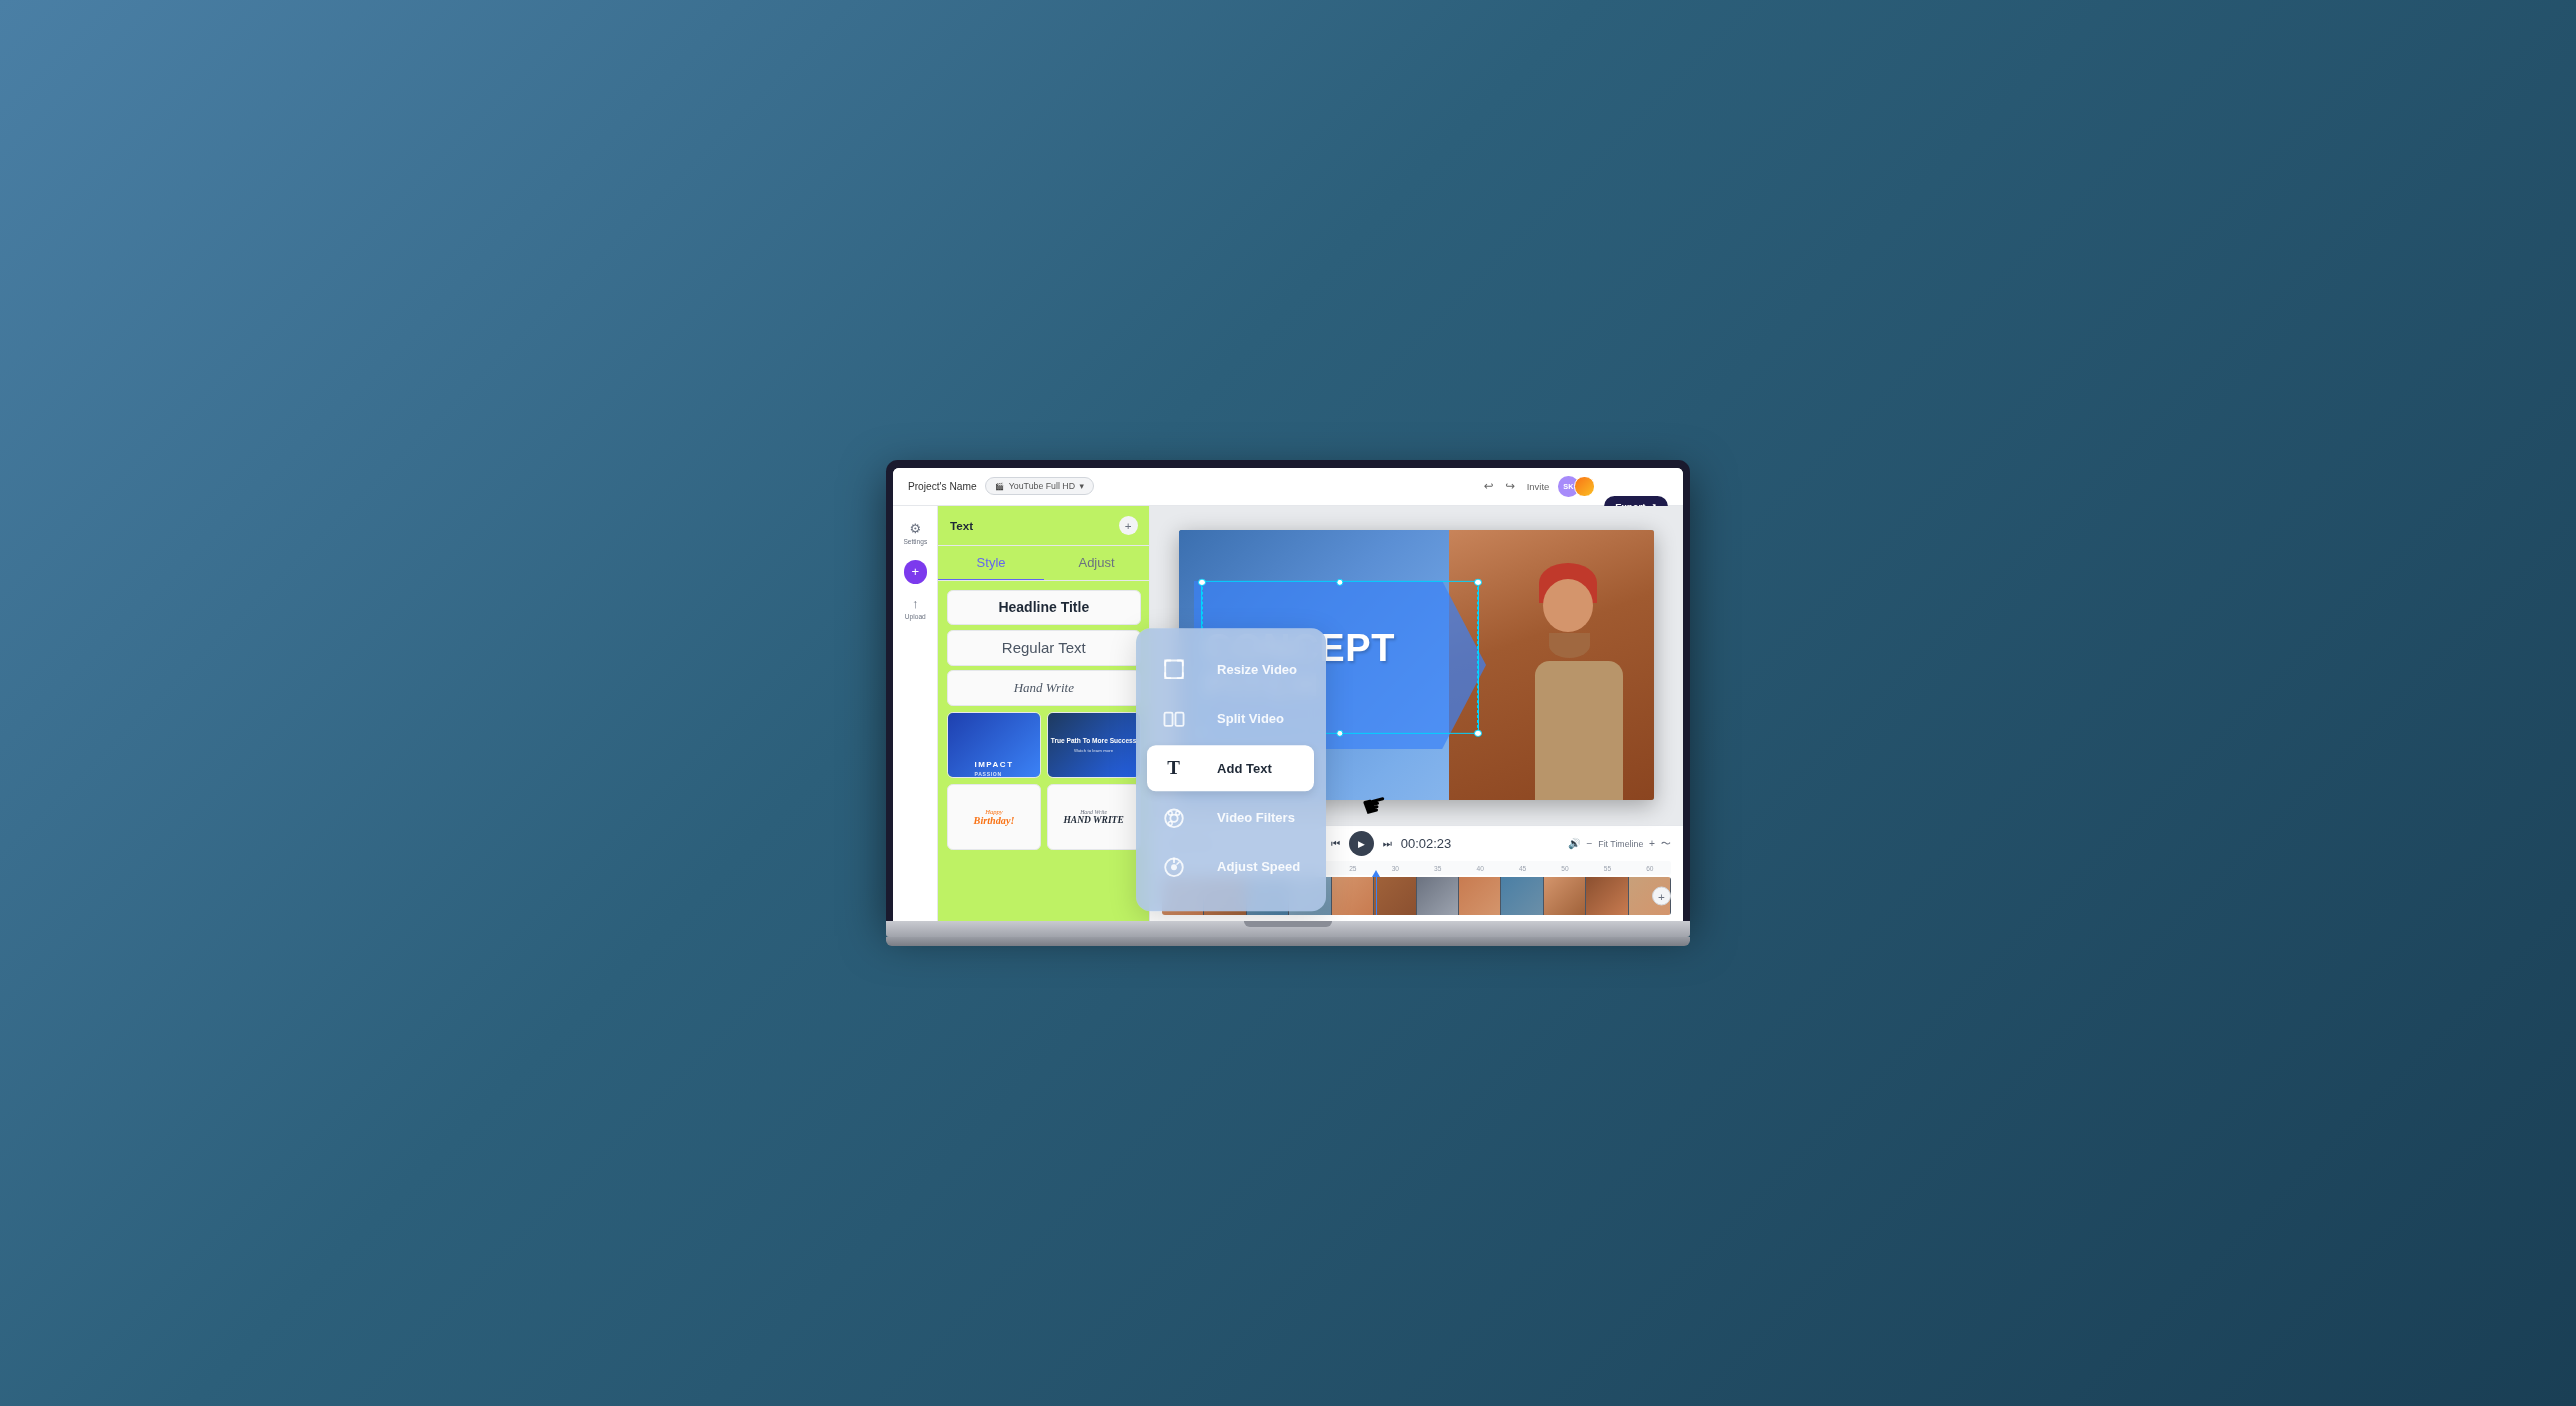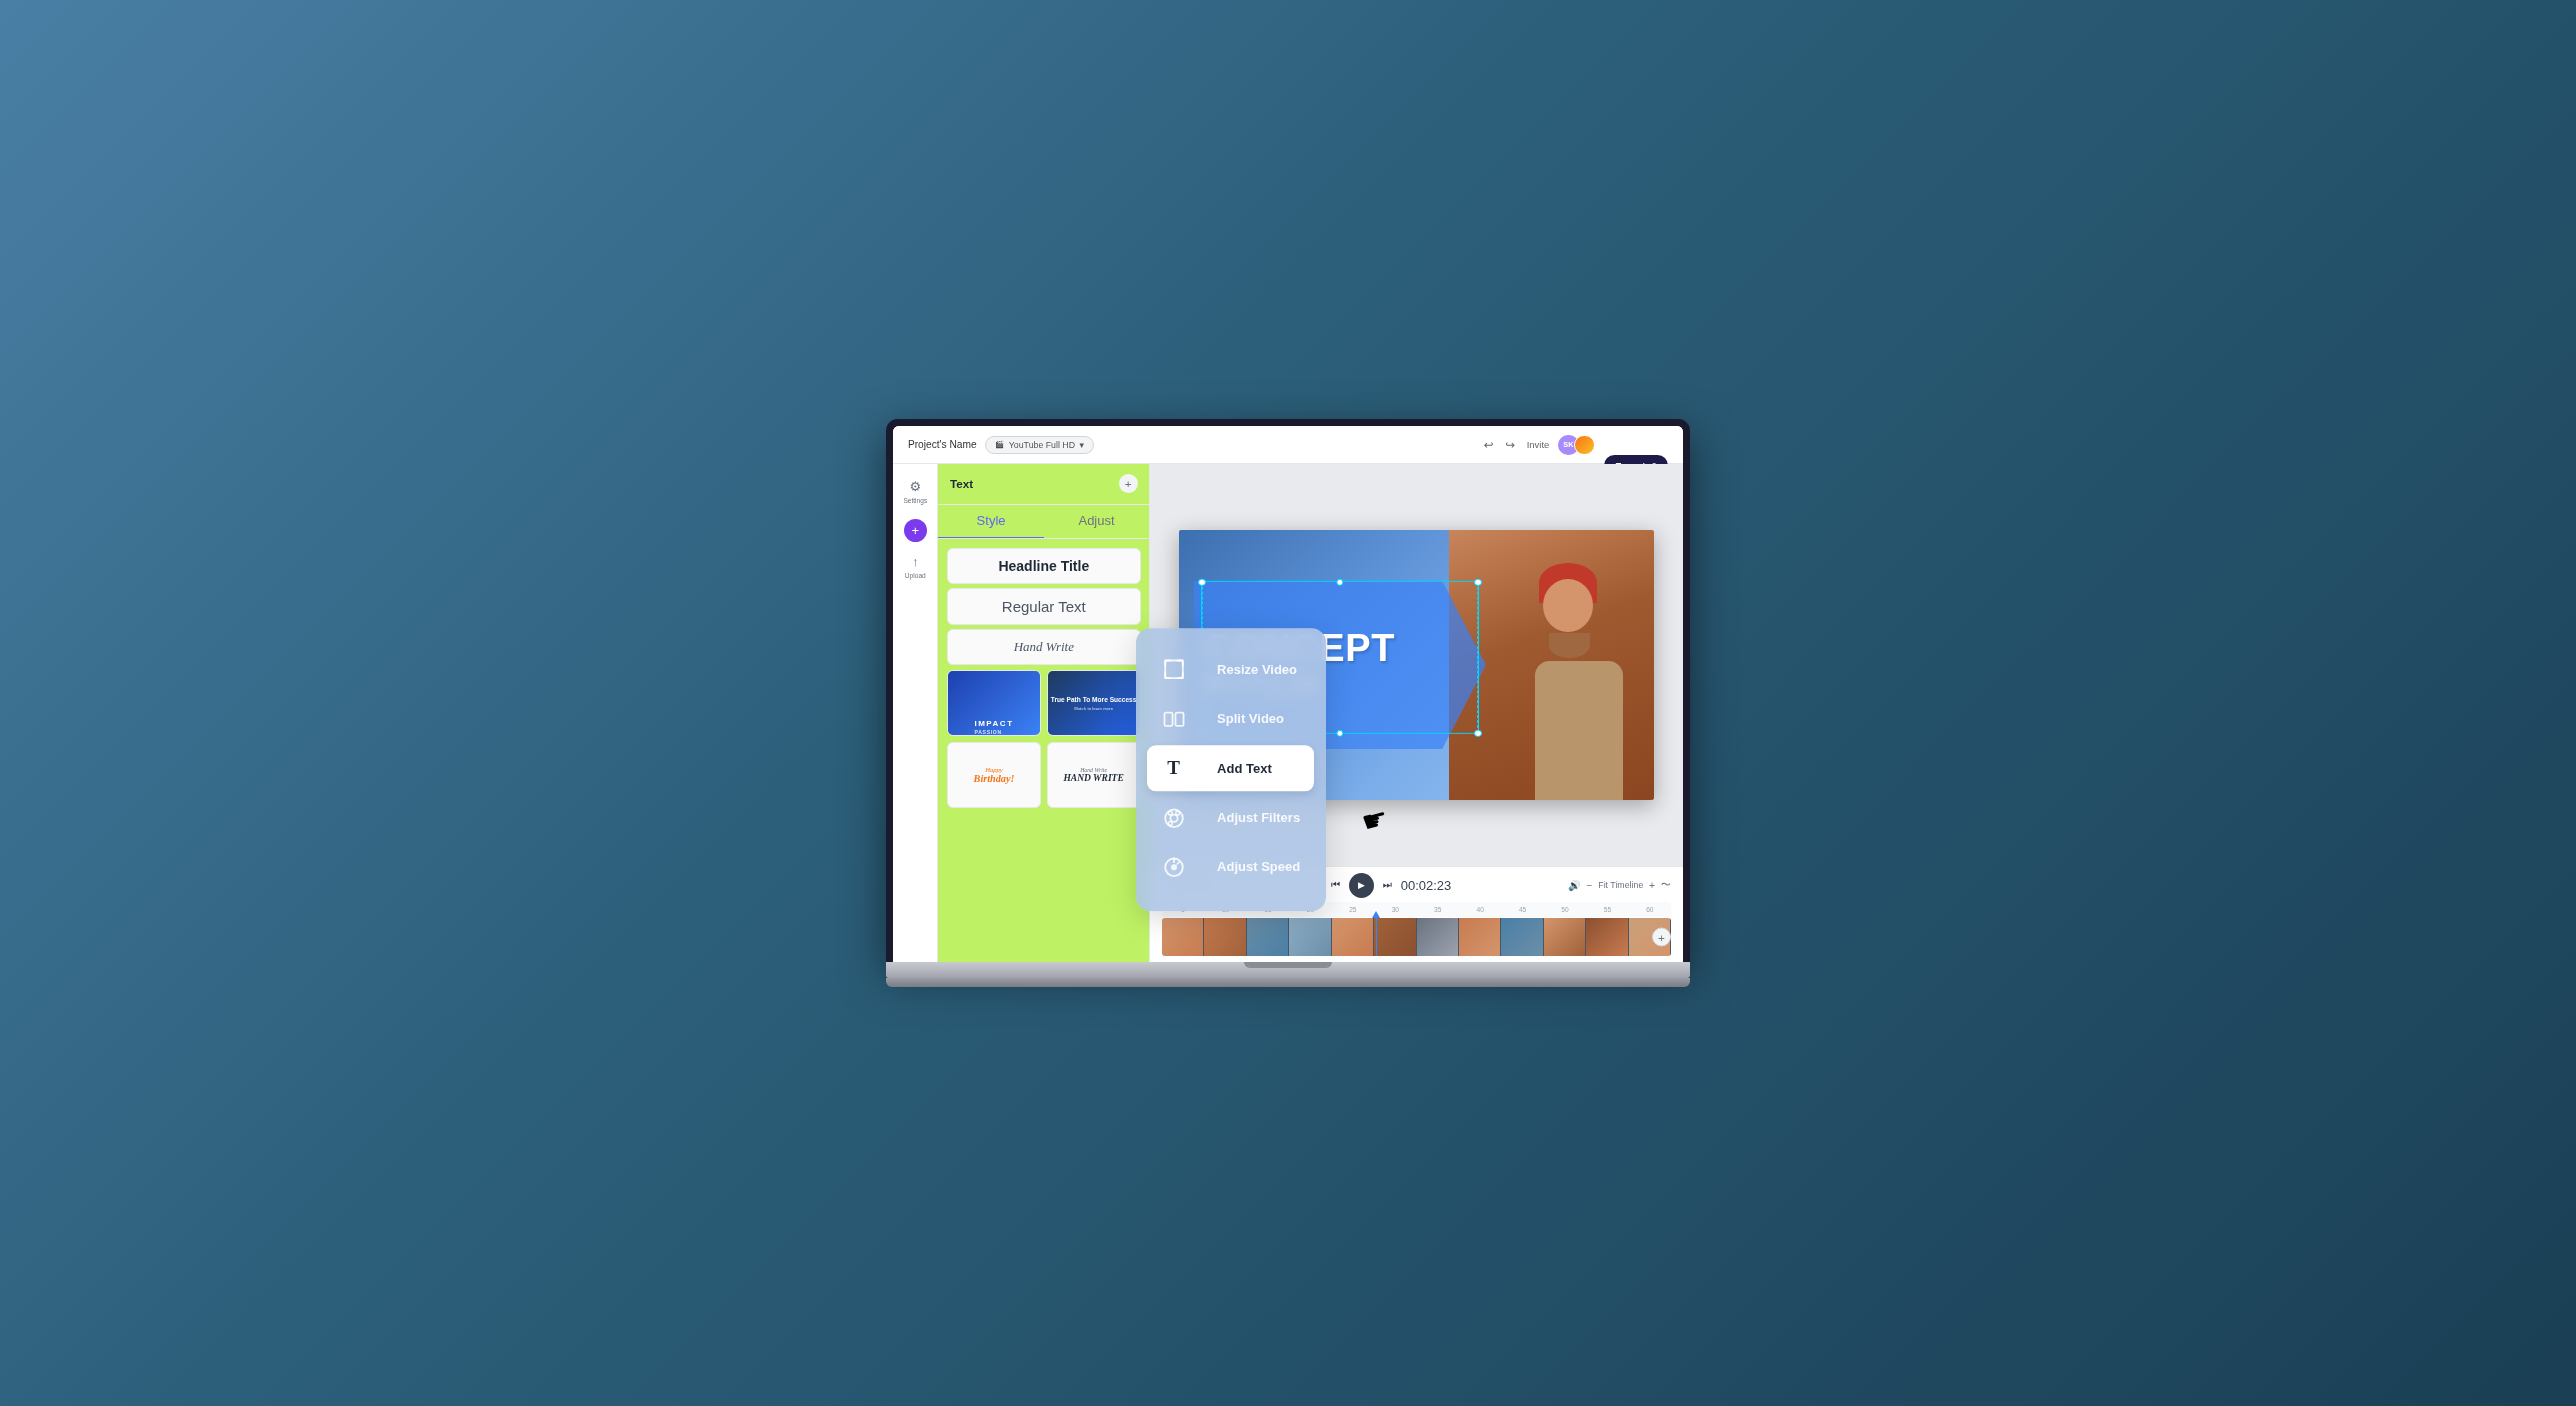--- a/index.html
+++ b/index.html
@@ -50,21 +50,21 @@
     .laptop-bottom {
       background: linear-gradient(180deg, #9a9da5 0%, #7a7d85 100%);
       height: 8.8px;
       border-radius: 0 0 5.8px 5.8px;
     }
 
     
     .app-container {
       display: flex;
       flex-direction: column;
-      height: 536px;
+      height: 453px;
       background: #f4f5f7;
     }
 
     
     .app-header {
       display: flex;
       align-items: center;
       justify-content: space-between;
       background: #ffffff;
       border-bottom: 0.7px solid #e5e7eb;
@@ -831,21 +831,21 @@
               <div class="floating-menu-item">
                 <span class="fm-icon">
                   <svg width="22" height="22" viewBox="0 0 30 30" fill="none">
                     <circle cx="15" cy="15" r="12" stroke="rgba(255,255,255,0.85)" stroke-width="2.5" fill="none"></circle>
                     <circle cx="15" cy="15" r="5" stroke="rgba(255,255,255,0.85)" stroke-width="2.5" fill="none"></circle>
                     <circle cx="10" cy="8" r="2.5" stroke="rgba(255,255,255,0.85)" stroke-width="2" fill="none"></circle>
                     <circle cx="20" cy="8" r="2.5" stroke="rgba(255,255,255,0.85)" stroke-width="2" fill="none"></circle>
                     <circle cx="10" cy="22" r="2.5" stroke="rgba(255,255,255,0.85)" stroke-width="2" fill="none"></circle>
                   </svg>
                 </span>
-                <span class="fm-label">Adjust Filters</span>
+                <span class="fm-label">Video Filters</span>
               </div>
               <div class="floating-menu-item">
                 <span class="fm-icon">
                   <svg width="22" height="22" viewBox="0 0 30 30" fill="none">
                     <circle cx="15" cy="15" r="12" stroke="rgba(255,255,255,0.85)" stroke-width="2.5" fill="none"></circle>
                     <circle cx="15" cy="15" r="4" fill="rgba(255,255,255,0.85)"></circle>
                     <line x1="15" y1="3" x2="15" y2="8" stroke="rgba(255,255,255,0.85)" stroke-width="2.5" stroke-linecap="round"></line>
                     <line x1="22" y1="8" x2="19" y2="11" stroke="rgba(255,255,255,0.85)" stroke-width="2" stroke-linecap="round"></line>
                   </svg>
                 </span>

